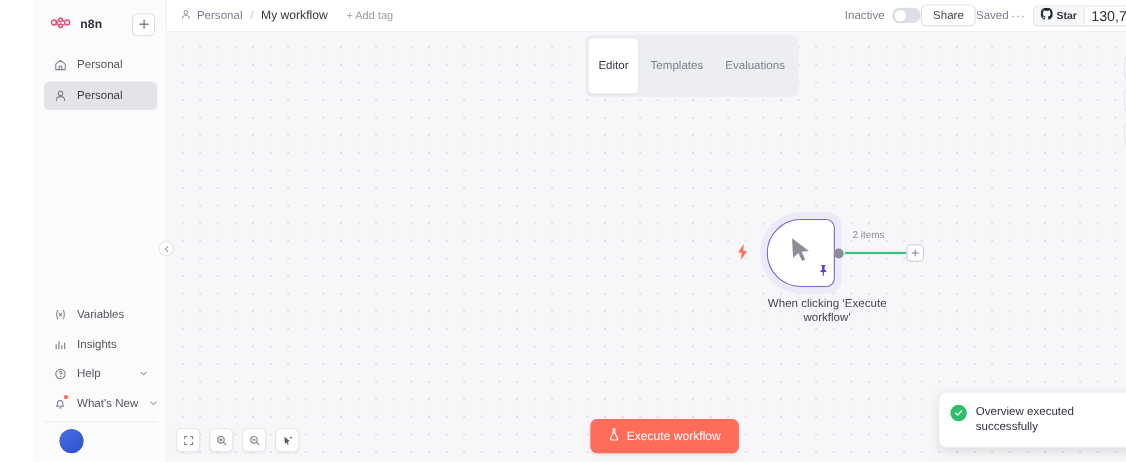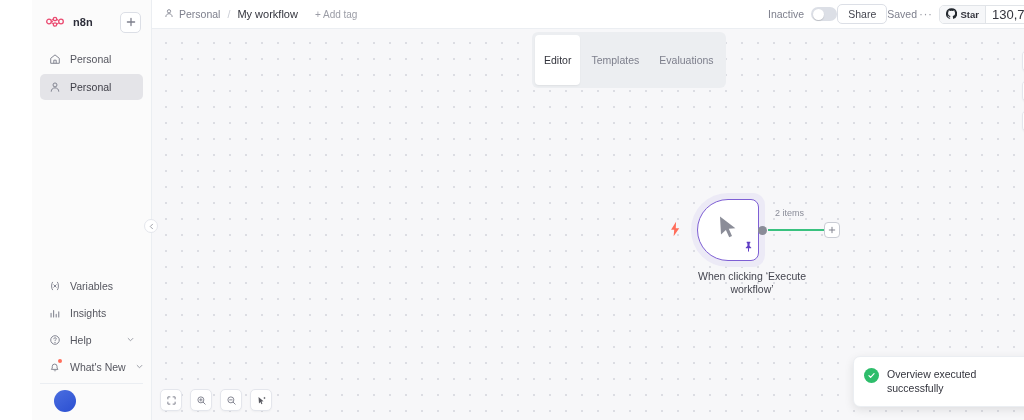--- a/index.html
+++ b/index.html
@@ -450,20 +450,28 @@
           </svg>
         </div>
         <div class="sq-btn">
           <svg width="11" height="11" viewBox="0 0 14 14">
             <path d="M3.2 2.6l6.4 5.2-2.6.6 1.2 2.8-1.3.6-1.2-2.8-1.9 1.7z" fill="#57585f"></path>
             <path d="M10.8 2.2l.5 1.1 1.1.5-1.1.5-.5 1.1-.5-1.1-1.1-.5 1.1-.5z" fill="#57585f"></path>
           </svg>
         </div>
       </div>
 
+      <button class="execute-btn">
+        <span>
+          <svg width="11" height="12" viewBox="0 0 12 14">
+            <path d="M4.6 1.2h2.8M5.2 1.2v4L2.4 10.8c-.5.9.1 2 1.2 2h4.8c1.1 0 1.7-1.1 1.2-2L6.8 5.2v-4" fill="none" stroke="#fff" stroke-width="1.2" stroke-linecap="round" stroke-linejoin="round"></path>
+          </svg>
+        </span>
+        <span>Execute workflow</span>
+      </button>
 
       <div class="toast">
         <span class="toast-icon">
           <svg width="9" height="9" viewBox="0 0 12 12">
             <path d="M2.6 6.2l2.2 2.2 4.6-4.8" fill="none" stroke="#fff" stroke-width="1.6" stroke-linecap="round" stroke-linejoin="round"></path>
           </svg>
         </span>
         <span class="toast-msg">Overview executed successfully</span>
         <span class="toast-close">
           <svg width="9" height="9" viewBox="0 0 10 10">

